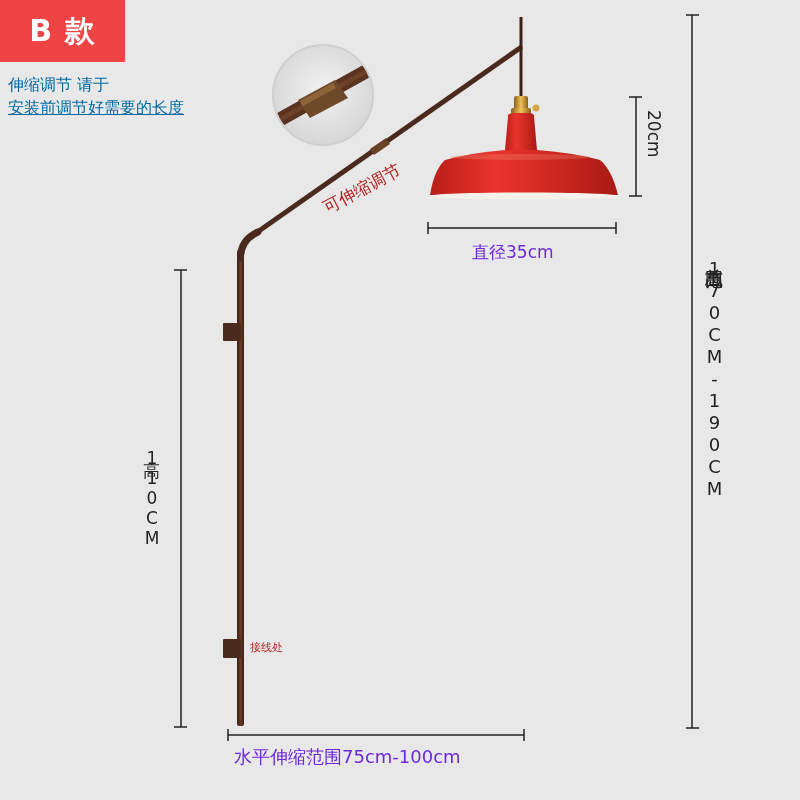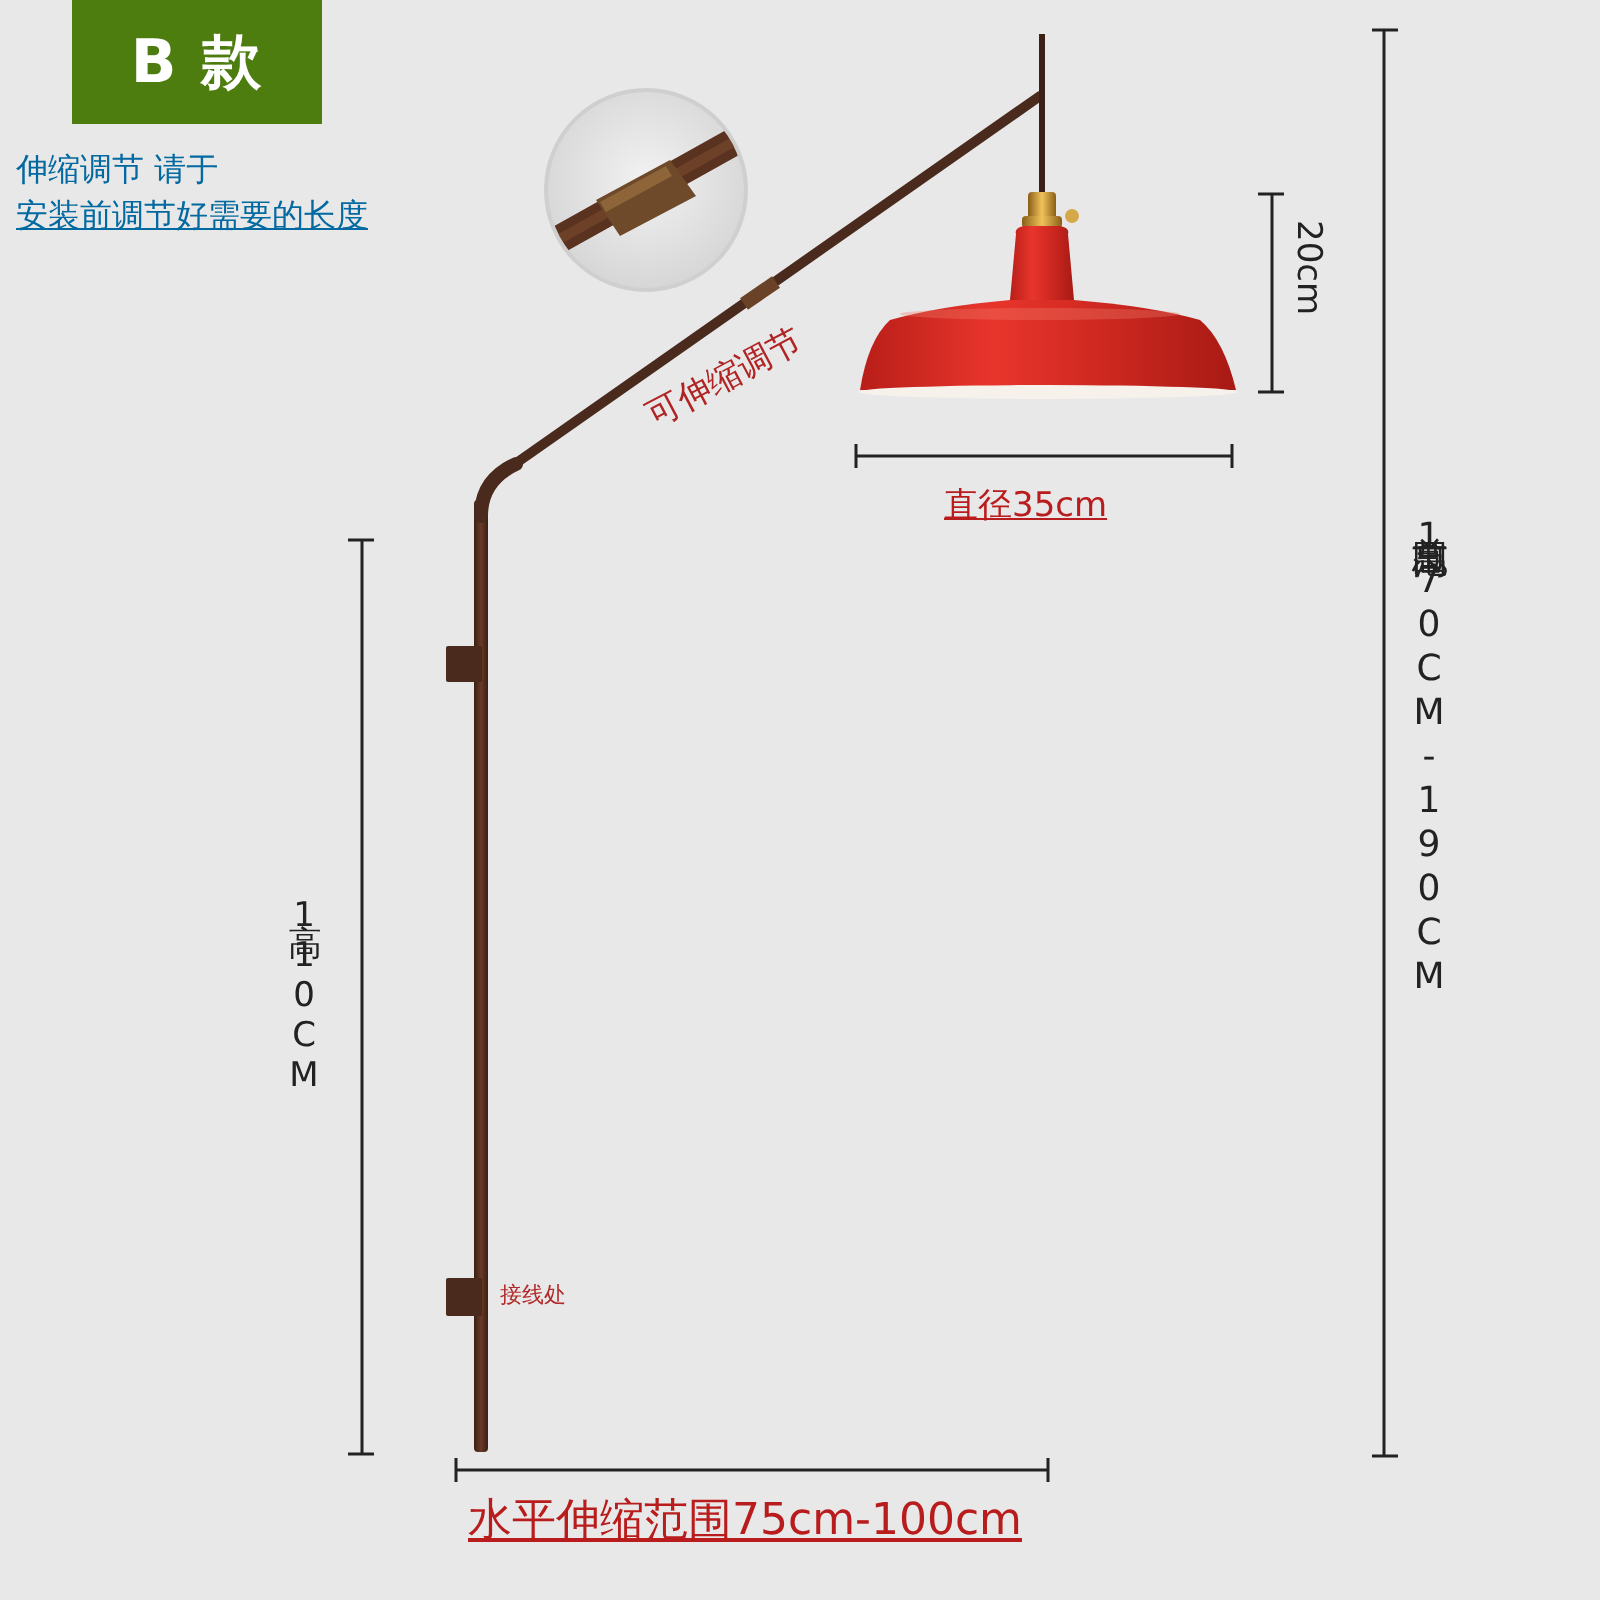--- a/index.html
+++ b/index.html
@@ -1,19 +1,19 @@
 <!DOCTYPE html>
 <html><head>
 <meta charset="utf-8">
 <style>
   html,body{margin:0;padding:0;}
   body{width:800px;height:800px;background:#e8e8e8;position:relative;overflow:hidden;font-family:"DejaVu Sans","Liberation Sans",sans-serif;}
-  .badge{position:absolute;left:0;top:0;width:125px;height:62px;background:#4d7c0f;color:#fff;font-size:30px;font-weight:bold;display:flex;align-items:center;justify-content:center;letter-spacing:1px;margin-left:36px;}
+  .badge{position:absolute;left:0;top:0;width:125px;height:62px;background:#ef4444;color:#fff;font-size:30px;font-weight:bold;display:flex;align-items:center;justify-content:center;letter-spacing:1px;}
   .note{position:absolute;left:8px;color:#0369a1;font-size:16px;line-height:22px;white-space:nowrap;}
-  .dim-label{position:absolute;color:#b91c1c;font-size:17px;white-space:nowrap;text-decoration:underline;}
+  .dim-label{position:absolute;color:#6d28d9;font-size:17px;white-space:nowrap;}
   .vtext{position:absolute;color:#222;font-size:18px;writing-mode:vertical-rl;text-orientation:upright;letter-spacing:2px;white-space:nowrap;}
   .vrot{position:absolute;color:#222;font-size:17px;white-space:nowrap;transform:rotate(90deg);transform-origin:left top;}
   .red-label{position:absolute;color:#b22a2a;font-size:11px;white-space:nowrap;}
   .diag-label{position:absolute;color:#b02424;font-size:17px;white-space:nowrap;transform:rotate(-28deg);transform-origin:left bottom;}
   svg{position:absolute;left:0;top:0;}
 </style>
 </head>
 <body>
 
 <svg width="800" height="800" viewBox="0 0 800 800">
@@ -117,13 +117,13 @@
 <div class="vrot" style="left:664px;top:110px;">20cm</div>
 
 <div class="dim-label" style="left:472px;top:241px;">直径35cm</div>
 
 <div class="vtext" style="left:702px;top:254px;font-size:18px;letter-spacing:1px;">总高范围170CM-190CM</div>
 
 <div class="vtext" style="left:141px;top:448px;font-size:17px;letter-spacing:0;">高110CM</div>
 
 <div class="red-label" style="left:250px;top:640px;">接线处</div>
 
-<div class="dim-label" style="left:234px;top:745px;font-size:22px;">水平伸缩范围75cm-100cm</div>
+<div class="dim-label" style="left:234px;top:745px;font-size:18px;">水平伸缩范围75cm-100cm</div>
 
 </body></html>

